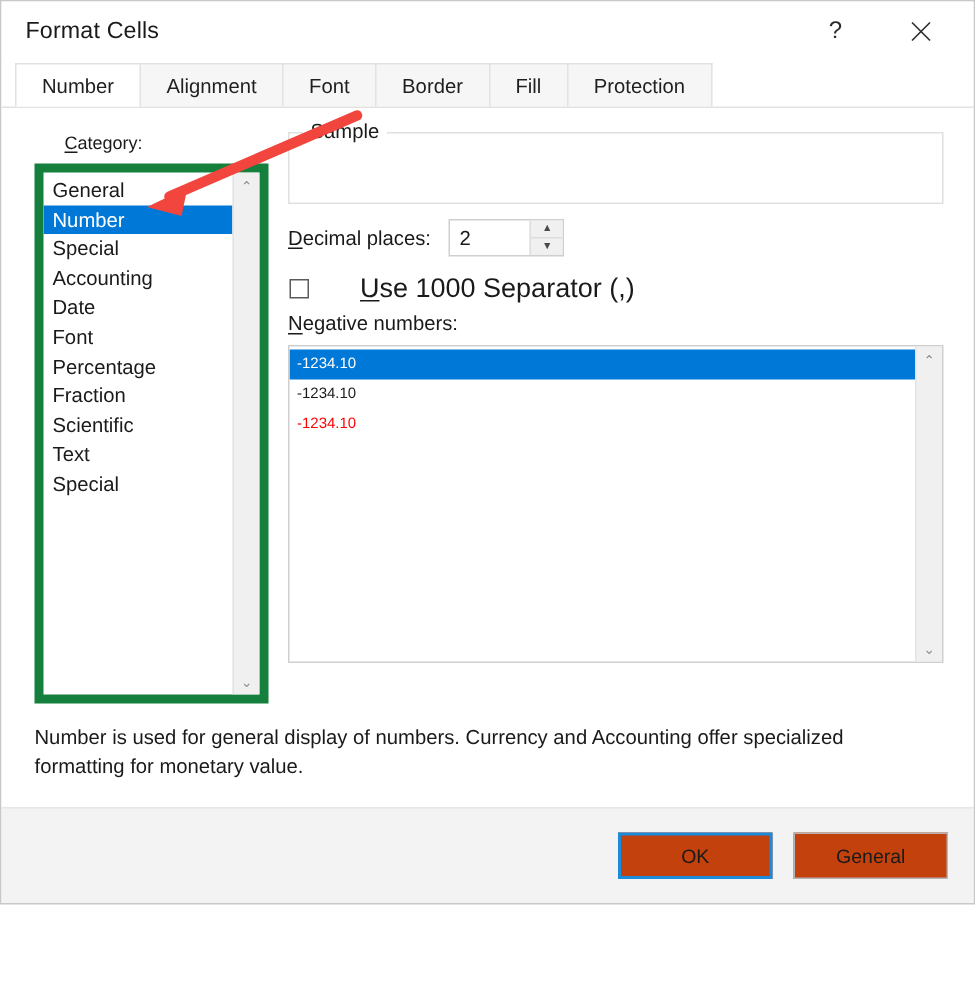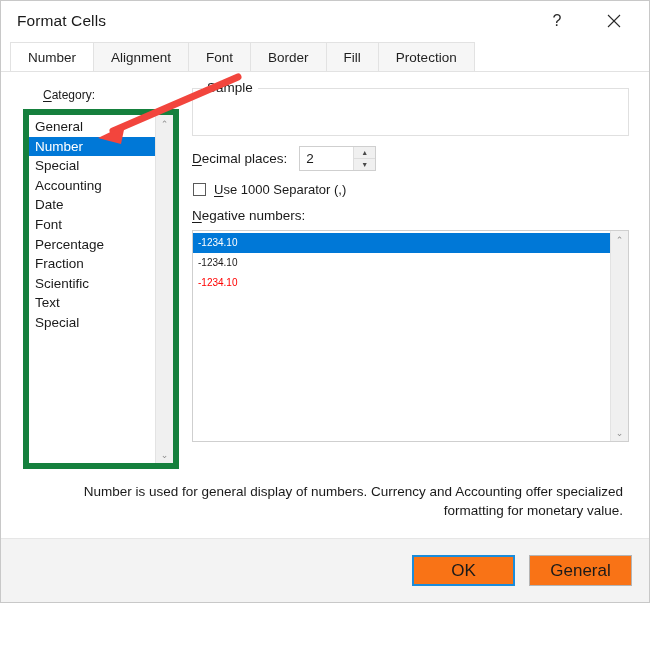--- a/index.html
+++ b/index.html
@@ -258,22 +258,23 @@
   }
   #separator-checkbox {
     width: 13px;
     height: 13px;
     box-sizing: border-box;
     border: 1px solid #5a5a5a;
     background: #ffffff;
     margin-right: 8px;
   }
   #separator-label {
-    font-size: 13px;
-    color: #1a1a1a;
+    font-size: 18px;
+    color: #1a1a1a;
+    margin-left: 26px;
   }
 
   #negative-label {
     position: absolute;
     left: 191px;
     top: 136px;
     font-size: 13.5px;
     color: #1a1a1a;
   }
 
@@ -302,43 +303,42 @@
   }
 
   #description {
     position: absolute;
     left: 22px;
     top: 410px;
     width: 600px;
     font-size: 13.5px;
     line-height: 19px;
     color: #1a1a1a;
-    text-align: right;
   }
 
   
   #footer {
     height: 64px;
     min-height: 64px;
     background: #f3f3f3;
     border-top: 1px solid #e6e6e6;
     display: flex;
     align-items: center;
     justify-content: flex-end;
     padding-right: 17px;
     box-sizing: border-box;
   }
   .dlgbtn {
     width: 103px;
     height: 31px;
     box-sizing: border-box;
-    background: #f97316;
+    background: #c2410c;
     border: 1px solid #b4b4b4;
     font-family: "Liberation Sans", sans-serif;
-    font-size: 17px;
+    font-size: 13px;
     color: #1a1a1a;
     display: flex;
     align-items: center;
     justify-content: center;
     margin-left: 14px;
   }
   .dlgbtn.default {
     border: 2px solid #1a8cdb;
   }
 

